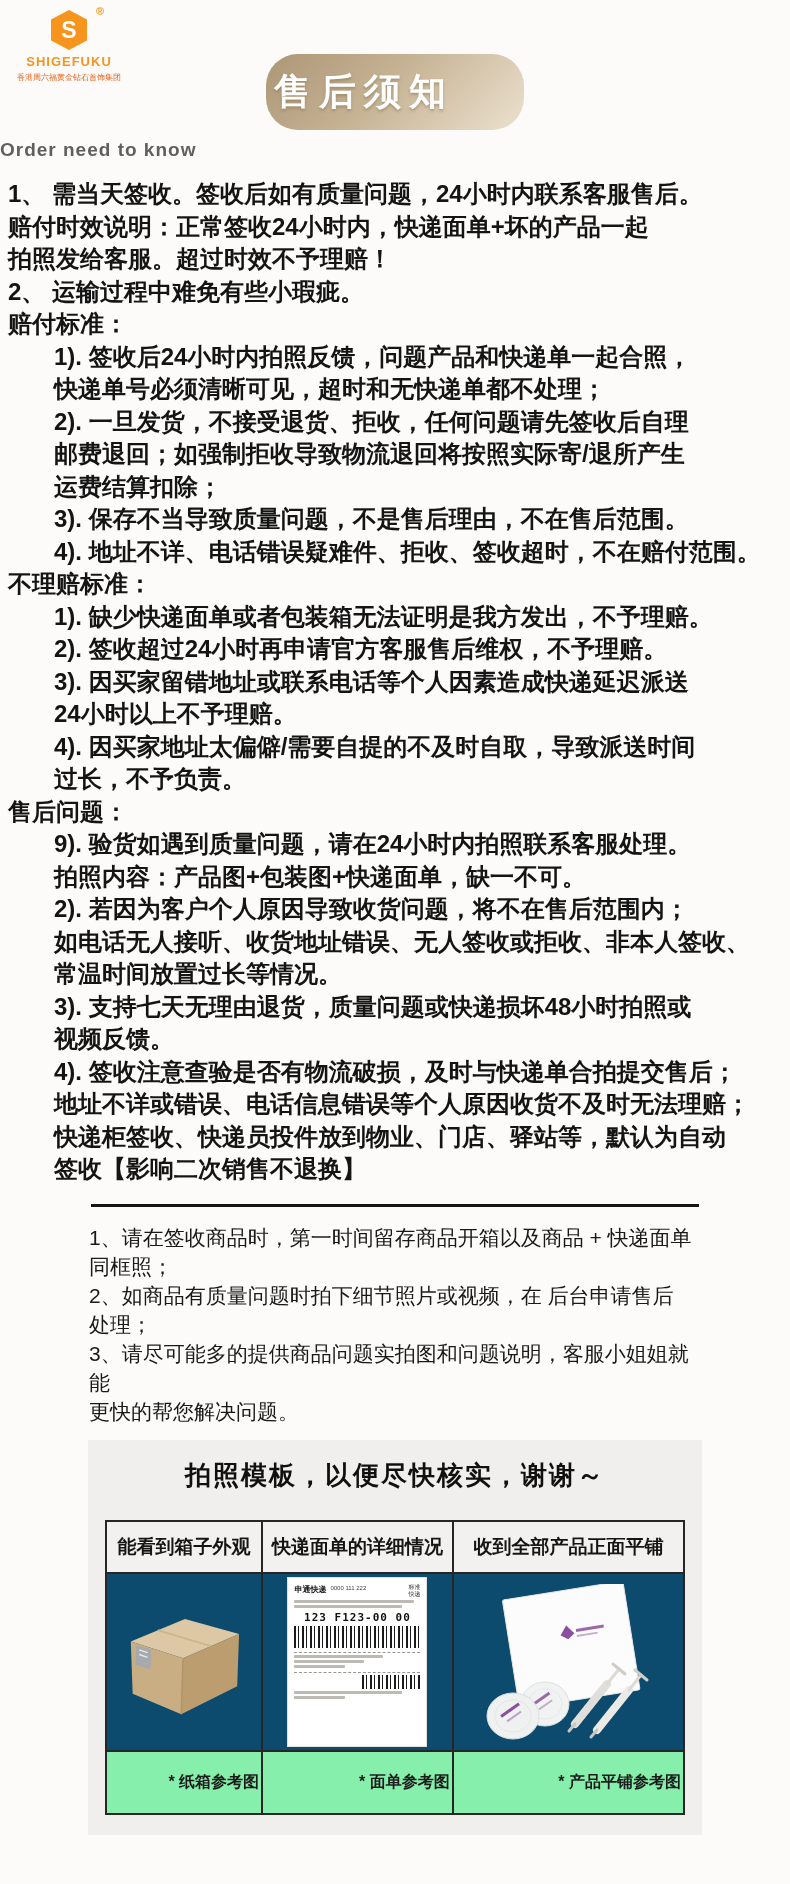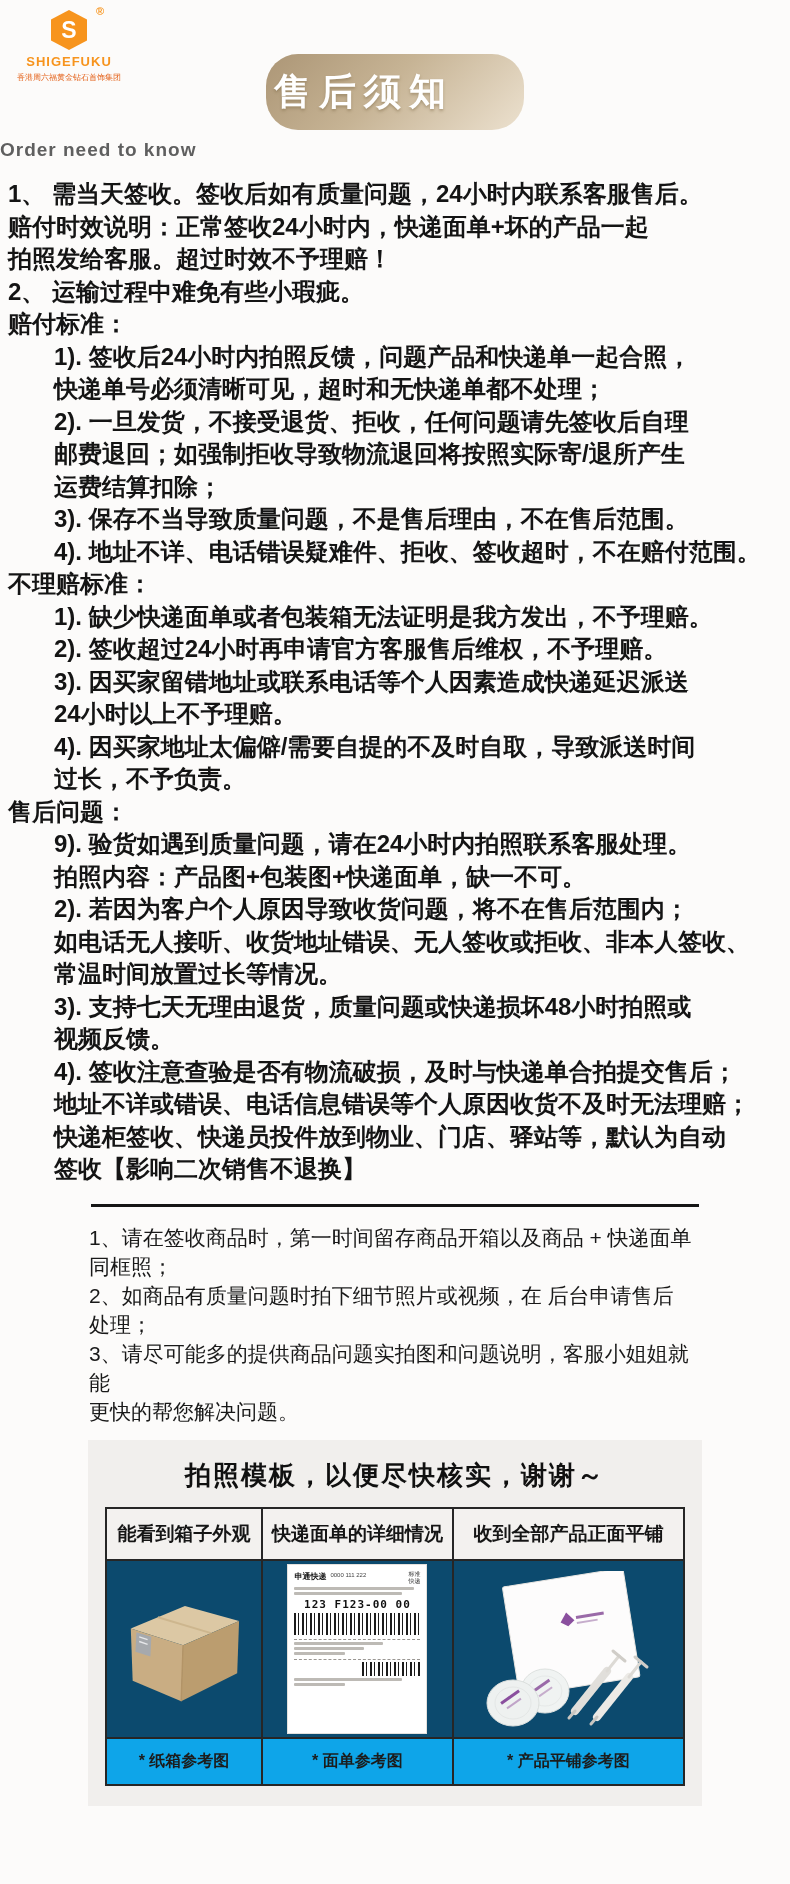--- a/index.html
+++ b/index.html
@@ -32,26 +32,26 @@
 
   
   .tpl-title{margin:50px 0 0;text-align:center;font-size:44px;font-weight:500;
              letter-spacing:12px;text-indent:12px;color:#2a2a2a;}
   .tpl-rule{width:608px;height:3px;background:#151515;margin:18px auto 0;}
   .tpl-instructions{width:612px;margin:16px auto 0;font-size:21px;line-height:29px;font-weight:500;color:#191919;}
 
   
   .photo-panel{width:614px;margin:14px auto 0;background:#f1efed;padding:18px 0 20px;}
   .panel-title{text-align:center;font-size:26px;font-weight:800;letter-spacing:2px;color:#101010;}
-  .photo-table{width:580px;margin:14px auto 0;border-collapse:collapse;table-layout:fixed;}
+  .photo-table{width:580px;margin:27px auto 0;border-collapse:collapse;table-layout:fixed;}
   .photo-table th,.photo-table td{border:2px solid #262626;}
   .photo-table th{font-size:19px;font-weight:700;padding:12px 2px;background:#f3f1ef;}
   .col-a{width:27%;}.col-b{width:33%;}.col-c{width:40%;}
   .img-row td{height:168px;background:#0c4a6e;vertical-align:middle;text-align:center;padding:4px 2px;}
-  .cap-row td{font-size:16px;font-weight:700;text-align:center;padding:12px 2px;background:#0ea5e9;color:#1c1c1c;}
+  .cap-row td{font-size:16px;font-weight:700;text-align:right;padding:20px 2px;background:#86efac;color:#1c1c1c;}
 
   
   .waybill{width:126px;height:158px;margin:0 auto;background:#fff;box-shadow:0 0 0 1px #e4e1dd;
            padding:6px 6px 4px;text-align:left;overflow:hidden;}
   .wb-head{display:flex;align-items:flex-start;gap:4px;}
   .wb-courier{font-size:8px;font-weight:800;color:#111;white-space:nowrap;}
   .wb-num{font-size:6px;color:#444;margin-top:1px;white-space:nowrap;}
   .wb-type{margin-left:auto;text-align:right;}
   .wb-type i{display:block;font-style:normal;font-size:6px;color:#333;line-height:7px;}
   .bar{display:block;height:3px;background:#bdbab5;margin:2px 0;border-radius:1px;}

